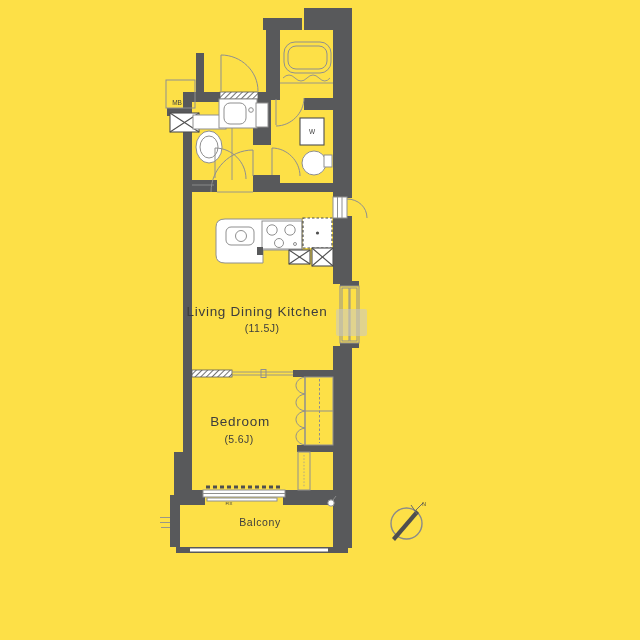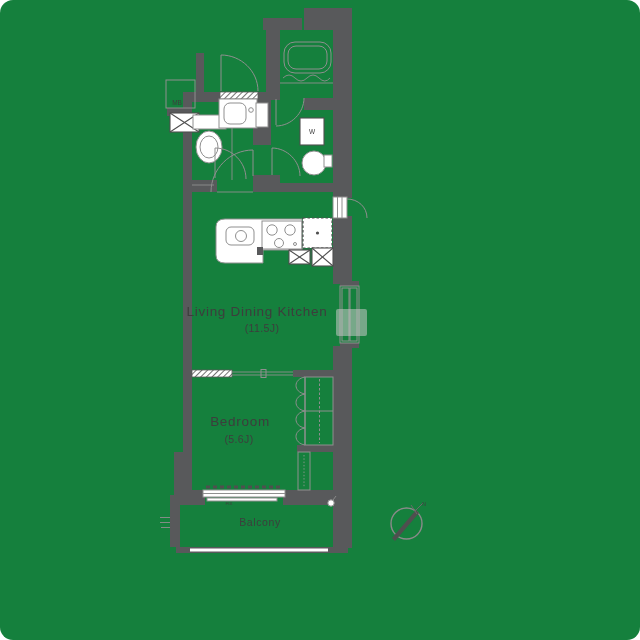--- a/index.html
+++ b/index.html
@@ -1,16 +1,16 @@
 <!DOCTYPE html>
 <html style="--wall: #58595b; --fixture: #8f8f8f; --strong: #4f4f4f; --text: #3d3d3d; --watermark: #c9c9c9; --background: #ffffff;"><head>
 <meta charset="utf-8">
 <style>
   html,body{margin:0;padding:0;background:#fff;}
-  .stage{position:relative;width:640px;height:640px;background:#15803d;overflow:hidden;border-radius:13px;}
+  .stage{position:relative;width:640px;height:640px;background:#fde047;overflow:hidden;}
   svg{display:block;}
   .w{fill:var(--wall);stroke:none;}
   .fx{fill:#ffffff;stroke:var(--fixture);stroke-width:1;}
   .fxn{fill:none;stroke:var(--fixture);stroke-width:1;}
   .ln{fill:none;stroke:var(--fixture);stroke-width:0.9;}
   .door{fill:none;stroke:var(--fixture);stroke-width:1;}
   .dk{fill:#ffffff;stroke:var(--strong);stroke-width:1.1;}
   .dkl{fill:none;stroke:var(--strong);stroke-width:1.1;}
   text{font-family:"Liberation Sans","DejaVu Sans",sans-serif;fill:var(--text);}
   .room-label{font-size:13.5px;letter-spacing:0.7px;}

